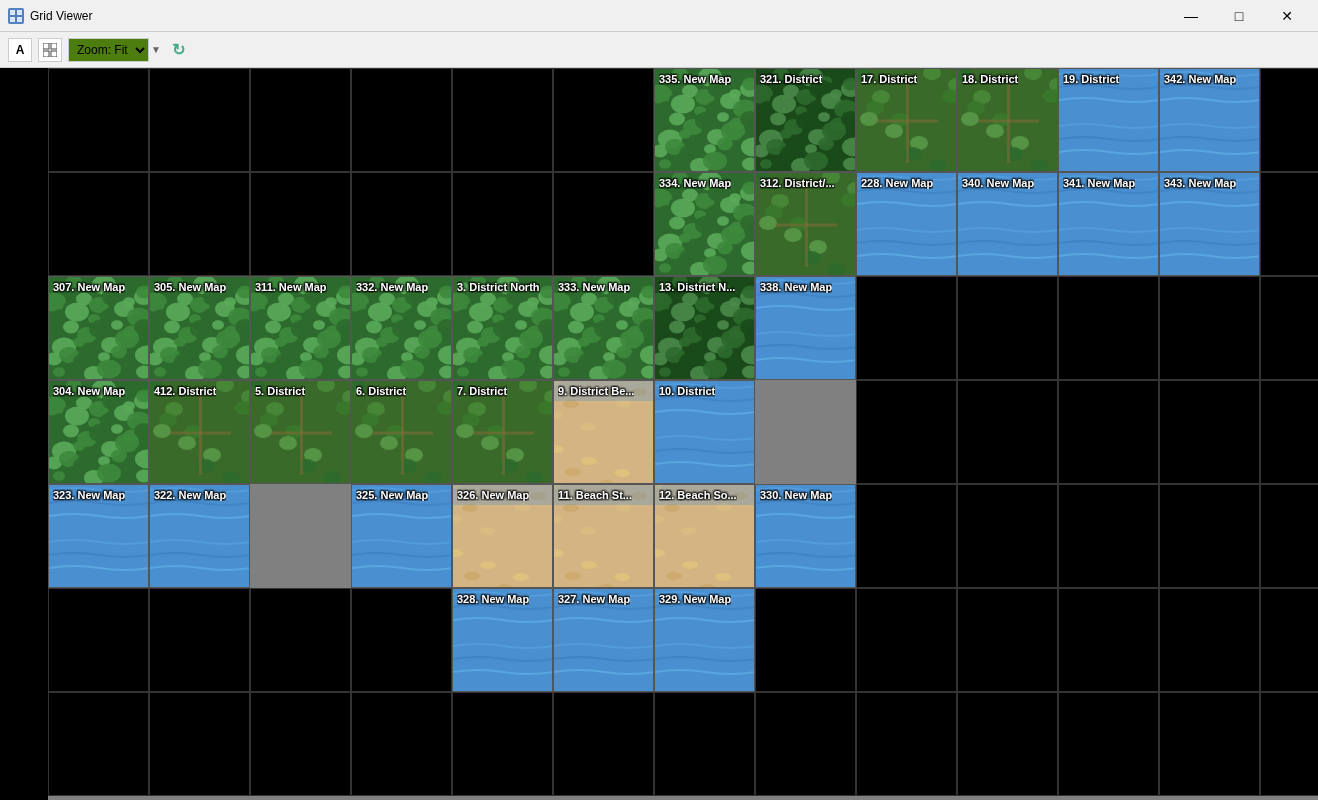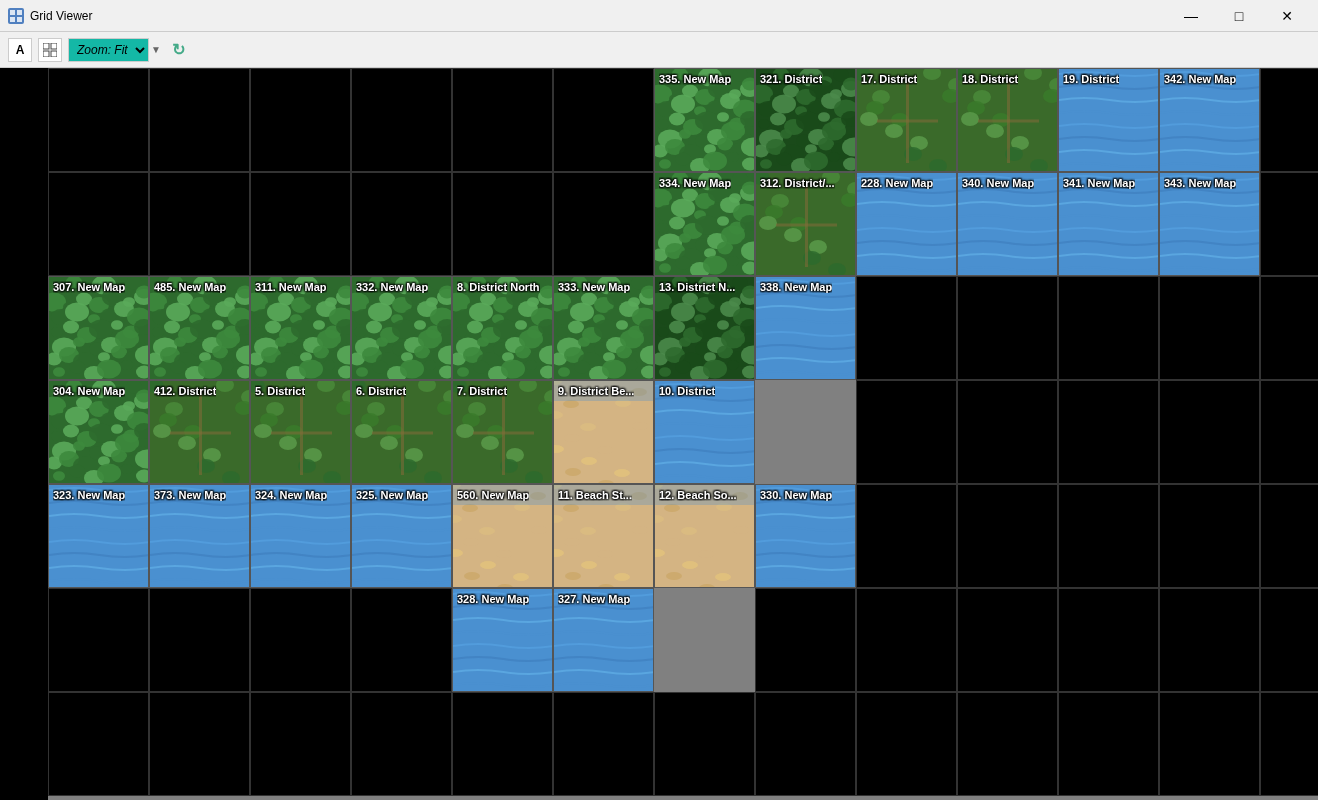--- a/index.html
+++ b/index.html
@@ -35,22 +35,22 @@
       padding: 0 8px;
       gap: 6px;
       border-bottom: 1px solid #ccc;
     }
     .toolbar-btn {
       width: 24px; height: 24px; border: 1px solid #ccc; background: #fff;
       cursor: pointer; display: flex; align-items: center; justify-content: center;
       font-size: 12px; font-weight: bold;
     }
     .zoom-select {
-      height: 24px; border: 1px solid #ccc; background: #14b8a6;
-      font-size: 12px; padding: 0 4px; cursor: pointer; font-style: italic;
+      height: 24px; border: 1px solid #ccc; background: #4d7c0f;
+      font-size: 12px; padding: 0 4px; cursor: pointer;
     }
     .refresh-btn {
       width: 24px; height: 24px; border: none; background: transparent;
       cursor: pointer; display: flex; align-items: center; justify-content: center;
       font-size: 14px; color: #4a8; font-weight: bold;
     }
 
     
     .grid-container {
       background: #808080;
@@ -539,21 +539,21 @@
         <ellipse cx="70" cy="75" rx="8" ry="6.4" fill="#3d8a3d" opacity="0.9"></ellipse>
         <ellipse cx="85" cy="82" rx="10" ry="8" fill="#2d6a2d" opacity="0.9"></ellipse>
         <ellipse cx="98" cy="78" rx="12" ry="9.600000000000001" fill="#5aaa5a" opacity="0.9"></ellipse>
         <ellipse cx="10" cy="95" rx="6" ry="4.800000000000001" fill="#3d8a3d" opacity="0.9"></ellipse>
         <ellipse cx="28" cy="90" rx="8" ry="6.4" fill="#2d6a2d" opacity="0.9"></ellipse>
         <ellipse cx="45" cy="97" rx="10" ry="8" fill="#5aaa5a" opacity="0.9"></ellipse>
         <ellipse cx="60" cy="92" rx="12" ry="9.600000000000001" fill="#3d8a3d" opacity="0.9"></ellipse>
         <ellipse cx="78" cy="88" rx="6" ry="4.800000000000001" fill="#2d6a2d" opacity="0.9"></ellipse>
         <ellipse cx="95" cy="95" rx="8" ry="6.4" fill="#5aaa5a" opacity="0.9"></ellipse>
     </svg>
-      <span class="cell-label">485. New Map</span>
+      <span class="cell-label">305. New Map</span>
     </div>
     <div class="grid-cell" style="grid-area: 3 / 3; position: relative; overflow: hidden; border: 1px solid rgb(85, 85, 85);">
       <svg xmlns="http://www.w3.org/2000/svg" width="101" height="104" style="position: absolute; top: 0px; left: 0px; width: 100%; height: 100%;">
       <rect width="101" height="104" fill="#2d6a2d"></rect>
       <ellipse cx="10" cy="10" rx="6" ry="4.800000000000001" fill="#5aaa5a" opacity="0.9"></ellipse>
         <ellipse cx="25" cy="5" rx="8" ry="6.4" fill="#3d8a3d" opacity="0.9"></ellipse>
         <ellipse cx="40" cy="15" rx="10" ry="8" fill="#2d6a2d" opacity="0.9"></ellipse>
         <ellipse cx="55" cy="8" rx="12" ry="9.600000000000001" fill="#5aaa5a" opacity="0.9"></ellipse>
         <ellipse cx="70" cy="12" rx="6" ry="4.800000000000001" fill="#3d8a3d" opacity="0.9"></ellipse>
         <ellipse cx="85" cy="6" rx="8" ry="6.4" fill="#2d6a2d" opacity="0.9"></ellipse>
@@ -695,21 +695,21 @@
         <ellipse cx="70" cy="75" rx="8" ry="6.4" fill="#3d8a3d" opacity="0.9"></ellipse>
         <ellipse cx="85" cy="82" rx="10" ry="8" fill="#2d6a2d" opacity="0.9"></ellipse>
         <ellipse cx="98" cy="78" rx="12" ry="9.600000000000001" fill="#5aaa5a" opacity="0.9"></ellipse>
         <ellipse cx="10" cy="95" rx="6" ry="4.800000000000001" fill="#3d8a3d" opacity="0.9"></ellipse>
         <ellipse cx="28" cy="90" rx="8" ry="6.4" fill="#2d6a2d" opacity="0.9"></ellipse>
         <ellipse cx="45" cy="97" rx="10" ry="8" fill="#5aaa5a" opacity="0.9"></ellipse>
         <ellipse cx="60" cy="92" rx="12" ry="9.600000000000001" fill="#3d8a3d" opacity="0.9"></ellipse>
         <ellipse cx="78" cy="88" rx="6" ry="4.800000000000001" fill="#2d6a2d" opacity="0.9"></ellipse>
         <ellipse cx="95" cy="95" rx="8" ry="6.4" fill="#5aaa5a" opacity="0.9"></ellipse>
     </svg>
-      <span class="cell-label">8. District North</span>
+      <span class="cell-label">3. District North</span>
     </div>
     <div class="grid-cell" style="grid-area: 3 / 6; position: relative; overflow: hidden; border: 1px solid rgb(85, 85, 85);">
       <svg xmlns="http://www.w3.org/2000/svg" width="101" height="104" style="position: absolute; top: 0px; left: 0px; width: 100%; height: 100%;">
       <rect width="101" height="104" fill="#2d6a2d"></rect>
       <ellipse cx="10" cy="10" rx="6" ry="4.800000000000001" fill="#5aaa5a" opacity="0.9"></ellipse>
         <ellipse cx="25" cy="5" rx="8" ry="6.4" fill="#3d8a3d" opacity="0.9"></ellipse>
         <ellipse cx="40" cy="15" rx="10" ry="8" fill="#2d6a2d" opacity="0.9"></ellipse>
         <ellipse cx="55" cy="8" rx="12" ry="9.600000000000001" fill="#5aaa5a" opacity="0.9"></ellipse>
         <ellipse cx="70" cy="12" rx="6" ry="4.800000000000001" fill="#3d8a3d" opacity="0.9"></ellipse>
         <ellipse cx="85" cy="6" rx="8" ry="6.4" fill="#2d6a2d" opacity="0.9"></ellipse>
@@ -1019,35 +1019,21 @@
       <rect width="101" height="104" fill="#4a90d0"></rect>
       <path d="M0,5 Q25.25,1 50.5,5 Q75.75,9 101,5" stroke="#5aA8e8" stroke-width="2" fill="none" opacity="0.5"></path>
         <path d="M0,18 Q25.25,14 50.5,18 Q75.75,22 101,18" stroke="#3a78b8" stroke-width="2" fill="none" opacity="0.5"></path>
         <path d="M0,31 Q25.25,27 50.5,31 Q75.75,35 101,31" stroke="#6abcf0" stroke-width="2" fill="none" opacity="0.5"></path>
         <path d="M0,44 Q25.25,40 50.5,44 Q75.75,48 101,44" stroke="#4a90d0" stroke-width="2" fill="none" opacity="0.5"></path>
         <path d="M0,57 Q25.25,53 50.5,57 Q75.75,61 101,57" stroke="#5aA8e8" stroke-width="2" fill="none" opacity="0.5"></path>
         <path d="M0,70 Q25.25,66 50.5,70 Q75.75,74 101,70" stroke="#3a78b8" stroke-width="2" fill="none" opacity="0.5"></path>
         <path d="M0,83 Q25.25,79 50.5,83 Q75.75,87 101,83" stroke="#6abcf0" stroke-width="2" fill="none" opacity="0.5"></path>
         <path d="M0,96 Q25.25,92 50.5,96 Q75.75,100 101,96" stroke="#4a90d0" stroke-width="2" fill="none" opacity="0.5"></path>
     </svg>
-      <span class="cell-label">373. New Map</span>
-    </div>
-    <div class="grid-cell" style="grid-area: 5 / 3; position: relative; overflow: hidden; border: 1px solid rgb(85, 85, 85);">
-      <svg xmlns="http://www.w3.org/2000/svg" width="101" height="104" style="position: absolute; top: 0px; left: 0px; width: 100%; height: 100%;">
-      <rect width="101" height="104" fill="#4a90d0"></rect>
-      <path d="M0,5 Q25.25,1 50.5,5 Q75.75,9 101,5" stroke="#5aA8e8" stroke-width="2" fill="none" opacity="0.5"></path>
-        <path d="M0,18 Q25.25,14 50.5,18 Q75.75,22 101,18" stroke="#3a78b8" stroke-width="2" fill="none" opacity="0.5"></path>
-        <path d="M0,31 Q25.25,27 50.5,31 Q75.75,35 101,31" stroke="#6abcf0" stroke-width="2" fill="none" opacity="0.5"></path>
-        <path d="M0,44 Q25.25,40 50.5,44 Q75.75,48 101,44" stroke="#4a90d0" stroke-width="2" fill="none" opacity="0.5"></path>
-        <path d="M0,57 Q25.25,53 50.5,57 Q75.75,61 101,57" stroke="#5aA8e8" stroke-width="2" fill="none" opacity="0.5"></path>
-        <path d="M0,70 Q25.25,66 50.5,70 Q75.75,74 101,70" stroke="#3a78b8" stroke-width="2" fill="none" opacity="0.5"></path>
-        <path d="M0,83 Q25.25,79 50.5,83 Q75.75,87 101,83" stroke="#6abcf0" stroke-width="2" fill="none" opacity="0.5"></path>
-        <path d="M0,96 Q25.25,92 50.5,96 Q75.75,100 101,96" stroke="#4a90d0" stroke-width="2" fill="none" opacity="0.5"></path>
-    </svg>
-      <span class="cell-label">324. New Map</span>
+      <span class="cell-label">322. New Map</span>
     </div>
     <div class="grid-cell" style="grid-area: 5 / 4; position: relative; overflow: hidden; border: 1px solid rgb(85, 85, 85);">
       <svg xmlns="http://www.w3.org/2000/svg" width="101" height="104" style="position: absolute; top: 0px; left: 0px; width: 100%; height: 100%;">
       <rect width="101" height="104" fill="#4a90d0"></rect>
       <path d="M0,5 Q25.25,1 50.5,5 Q75.75,9 101,5" stroke="#5aA8e8" stroke-width="2" fill="none" opacity="0.5"></path>
         <path d="M0,18 Q25.25,14 50.5,18 Q75.75,22 101,18" stroke="#3a78b8" stroke-width="2" fill="none" opacity="0.5"></path>
         <path d="M0,31 Q25.25,27 50.5,31 Q75.75,35 101,31" stroke="#6abcf0" stroke-width="2" fill="none" opacity="0.5"></path>
         <path d="M0,44 Q25.25,40 50.5,44 Q75.75,48 101,44" stroke="#4a90d0" stroke-width="2" fill="none" opacity="0.5"></path>
         <path d="M0,57 Q25.25,53 50.5,57 Q75.75,61 101,57" stroke="#5aA8e8" stroke-width="2" fill="none" opacity="0.5"></path>
         <path d="M0,70 Q25.25,66 50.5,70 Q75.75,74 101,70" stroke="#3a78b8" stroke-width="2" fill="none" opacity="0.5"></path>
@@ -1069,21 +1055,21 @@
         <ellipse cx="18" cy="57" rx="8" ry="4" fill="#d4b483" opacity="0.6"></ellipse>
         <ellipse cx="35" cy="80" rx="8" ry="4" fill="#e8c87a" opacity="0.6"></ellipse>
         <ellipse cx="52" cy="103" rx="8" ry="4" fill="#c8a460" opacity="0.6"></ellipse>
         <ellipse cx="69" cy="22" rx="8" ry="4" fill="#ddc080" opacity="0.6"></ellipse>
         <ellipse cx="86" cy="45" rx="8" ry="4" fill="#d4b483" opacity="0.6"></ellipse>
         <ellipse cx="2" cy="68" rx="8" ry="4" fill="#e8c87a" opacity="0.6"></ellipse>
         <ellipse cx="19" cy="91" rx="8" ry="4" fill="#c8a460" opacity="0.6"></ellipse>
         <ellipse cx="36" cy="10" rx="8" ry="4" fill="#ddc080" opacity="0.6"></ellipse>
         <rect x="0" y="0" width="101" height="20" fill="#4a90d0" opacity="0.3"></rect>
     </svg>
-      <span class="cell-label">560. New Map</span>
+      <span class="cell-label">326. New Map</span>
     </div>
     <div class="grid-cell" style="grid-area: 5 / 6; position: relative; overflow: hidden; border: 1px solid rgb(85, 85, 85);">
       <svg xmlns="http://www.w3.org/2000/svg" width="101" height="104" style="position: absolute; top: 0px; left: 0px; width: 100%; height: 100%;">
       <rect width="101" height="104" fill="#d4b483"></rect>
       <ellipse cx="0" cy="0" rx="8" ry="4" fill="#e8c87a" opacity="0.6"></ellipse>
         <ellipse cx="17" cy="23" rx="8" ry="4" fill="#c8a460" opacity="0.6"></ellipse>
         <ellipse cx="34" cy="46" rx="8" ry="4" fill="#ddc080" opacity="0.6"></ellipse>
         <ellipse cx="51" cy="69" rx="8" ry="4" fill="#d4b483" opacity="0.6"></ellipse>
         <ellipse cx="68" cy="92" rx="8" ry="4" fill="#e8c87a" opacity="0.6"></ellipse>
         <ellipse cx="85" cy="11" rx="8" ry="4" fill="#c8a460" opacity="0.6"></ellipse>
@@ -1165,20 +1151,34 @@
       <path d="M0,5 Q25.25,1 50.5,5 Q75.75,9 101,5" stroke="#5aA8e8" stroke-width="2" fill="none" opacity="0.5"></path>
         <path d="M0,18 Q25.25,14 50.5,18 Q75.75,22 101,18" stroke="#3a78b8" stroke-width="2" fill="none" opacity="0.5"></path>
         <path d="M0,31 Q25.25,27 50.5,31 Q75.75,35 101,31" stroke="#6abcf0" stroke-width="2" fill="none" opacity="0.5"></path>
         <path d="M0,44 Q25.25,40 50.5,44 Q75.75,48 101,44" stroke="#4a90d0" stroke-width="2" fill="none" opacity="0.5"></path>
         <path d="M0,57 Q25.25,53 50.5,57 Q75.75,61 101,57" stroke="#5aA8e8" stroke-width="2" fill="none" opacity="0.5"></path>
         <path d="M0,70 Q25.25,66 50.5,70 Q75.75,74 101,70" stroke="#3a78b8" stroke-width="2" fill="none" opacity="0.5"></path>
         <path d="M0,83 Q25.25,79 50.5,83 Q75.75,87 101,83" stroke="#6abcf0" stroke-width="2" fill="none" opacity="0.5"></path>
         <path d="M0,96 Q25.25,92 50.5,96 Q75.75,100 101,96" stroke="#4a90d0" stroke-width="2" fill="none" opacity="0.5"></path>
     </svg>
       <span class="cell-label">327. New Map</span>
+    </div>
+    <div class="grid-cell" style="grid-area: 6 / 7; position: relative; overflow: hidden; border: 1px solid rgb(85, 85, 85);">
+      <svg xmlns="http://www.w3.org/2000/svg" width="101" height="104" style="position: absolute; top: 0px; left: 0px; width: 100%; height: 100%;">
+      <rect width="101" height="104" fill="#4a90d0"></rect>
+      <path d="M0,5 Q25.25,1 50.5,5 Q75.75,9 101,5" stroke="#5aA8e8" stroke-width="2" fill="none" opacity="0.5"></path>
+        <path d="M0,18 Q25.25,14 50.5,18 Q75.75,22 101,18" stroke="#3a78b8" stroke-width="2" fill="none" opacity="0.5"></path>
+        <path d="M0,31 Q25.25,27 50.5,31 Q75.75,35 101,31" stroke="#6abcf0" stroke-width="2" fill="none" opacity="0.5"></path>
+        <path d="M0,44 Q25.25,40 50.5,44 Q75.75,48 101,44" stroke="#4a90d0" stroke-width="2" fill="none" opacity="0.5"></path>
+        <path d="M0,57 Q25.25,53 50.5,57 Q75.75,61 101,57" stroke="#5aA8e8" stroke-width="2" fill="none" opacity="0.5"></path>
+        <path d="M0,70 Q25.25,66 50.5,70 Q75.75,74 101,70" stroke="#3a78b8" stroke-width="2" fill="none" opacity="0.5"></path>
+        <path d="M0,83 Q25.25,79 50.5,83 Q75.75,87 101,83" stroke="#6abcf0" stroke-width="2" fill="none" opacity="0.5"></path>
+        <path d="M0,96 Q25.25,92 50.5,96 Q75.75,100 101,96" stroke="#4a90d0" stroke-width="2" fill="none" opacity="0.5"></path>
+    </svg>
+      <span class="cell-label">329. New Map</span>
     </div>
     <div class="grid-cell" style="grid-area: 6 / 8; position: relative; overflow: hidden; border: 1px solid rgb(51, 51, 51); background: rgb(0, 0, 0);"></div>
     <div class="grid-cell" style="grid-area: 6 / 9; position: relative; overflow: hidden; border: 1px solid rgb(51, 51, 51); background: rgb(0, 0, 0);"></div>
     <div class="grid-cell" style="grid-area: 6 / 10; position: relative; overflow: hidden; border: 1px solid rgb(51, 51, 51); background: rgb(0, 0, 0);"></div>
     <div class="grid-cell" style="grid-area: 6 / 11; position: relative; overflow: hidden; border: 1px solid rgb(51, 51, 51); background: rgb(0, 0, 0);"></div>
     <div class="grid-cell" style="grid-area: 6 / 12; position: relative; overflow: hidden; border: 1px solid rgb(51, 51, 51); background: rgb(0, 0, 0);"></div>
     <div class="grid-cell" style="grid-area: 6 / 13; position: relative; overflow: hidden; border: 1px solid rgb(51, 51, 51); background: rgb(0, 0, 0);"></div>
     <div class="grid-cell" style="grid-area: 7 / 1; position: relative; overflow: hidden; border: 1px solid rgb(51, 51, 51); background: rgb(0, 0, 0);"></div>
     <div class="grid-cell" style="grid-area: 7 / 2; position: relative; overflow: hidden; border: 1px solid rgb(51, 51, 51); background: rgb(0, 0, 0);"></div>
     <div class="grid-cell" style="grid-area: 7 / 3; position: relative; overflow: hidden; border: 1px solid rgb(51, 51, 51); background: rgb(0, 0, 0);"></div>

